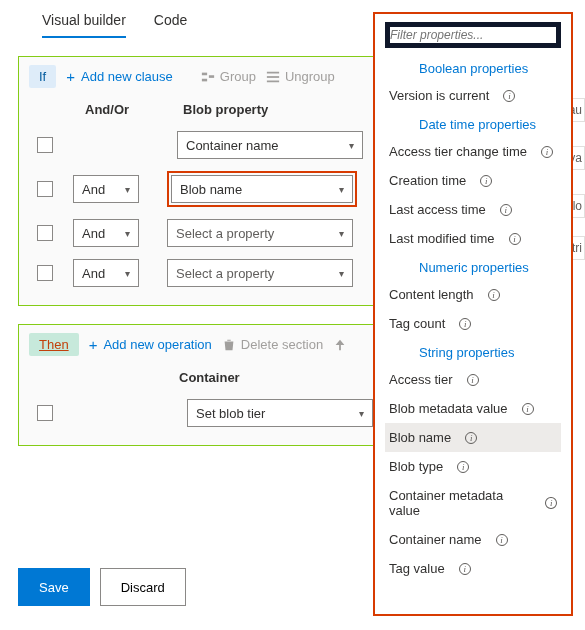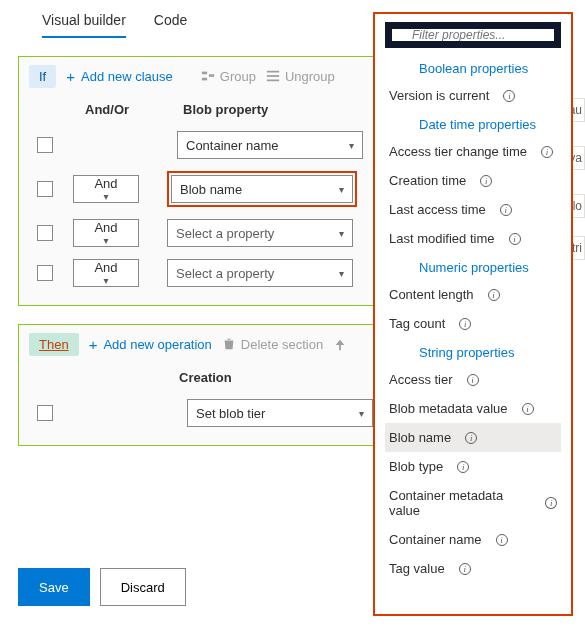--- a/index.html
+++ b/index.html
@@ -52,21 +52,21 @@
     color: #0078d4;
     display: flex;
     align-items: center;
     gap: 6px;
     cursor: pointer;
   }
   .plus { font-size: 15px; line-height: 1; }
   .disabled-action {
     color: #a19f9d;
     display: flex;
-    align-items: flex-start;
+    align-items: flex-end;
     gap: 5px;
     cursor: default;
   }
   .icon-sm { width: 14px; height: 14px; fill: currentColor; }
   .cols {
     display: flex;
     padding: 14px 0 8px 56px;
     gap: 18px;
     font-weight: 600;
     font-size: 13px;
@@ -89,21 +89,21 @@
     border: 1px solid #8a8886;
     background: #fff;
     height: 28px;
     display: flex;
     align-items: center;
     justify-content: space-between;
     padding: 0 8px;
     font-size: 13px;
     cursor: pointer;
   }
-  .sel-andor { width: 66px; flex-direction: column; }
+  .sel-andor { width: 66px; }
   .sel-prop { width: 186px; }
   .placeholder { color: #605e5c; }
   .chev { font-size: 10px; color: #605e5c; }
   .red-box {
     border: 2px solid #d83b01;
     padding: 2px;
   }
   .red-box .select { border: 1px solid #8a8886; }
   .spacer-andor { width: 66px; }
   .footer {
@@ -134,22 +134,22 @@
     width: 200px;
     height: 604px;
     background: #fff;
     border: 2px solid #d83b01;
     padding: 8px 10px;
     overflow: hidden;
   }
   .filter-input {
     width: 100%;
     height: 26px;
-    border: 7px solid #0f172a;
-    padding: 0 20px;
+    border: 5px solid #0f172a;
+    padding: 0 0;
     font-style: italic;
     color: #605e5c;
     font-size: 12px;
     margin-bottom: 6px;
   }
   .group-head {
     color: #0078d4;
     font-size: 13px;
     padding: 7px 0 5px 0;
     margin-left: 34px;
@@ -288,21 +288,21 @@
         </svg>
       <span>Delete section</span>
     </span>
     <span class="disabled-action">
       <svg class="icon-sm" viewBox="0 0 16 16">
           <path d="M8 2l5 6H9v6H7V8H3l5-6z" fill="currentColor"></path>
         </svg>
     </span>
   </div>
   <div class="cols" style="padding-left:150px">
-    <div>Creation</div>
+    <div>Container</div>
   </div>
   <div class="row">
     <div class="chk"></div>
     <div style="width:104px"></div>
     <div class="select sel-prop">
       <span>Set blob tier</span>
       <span class="chev">▾</span>
     </div>
   </div>
 </div>

